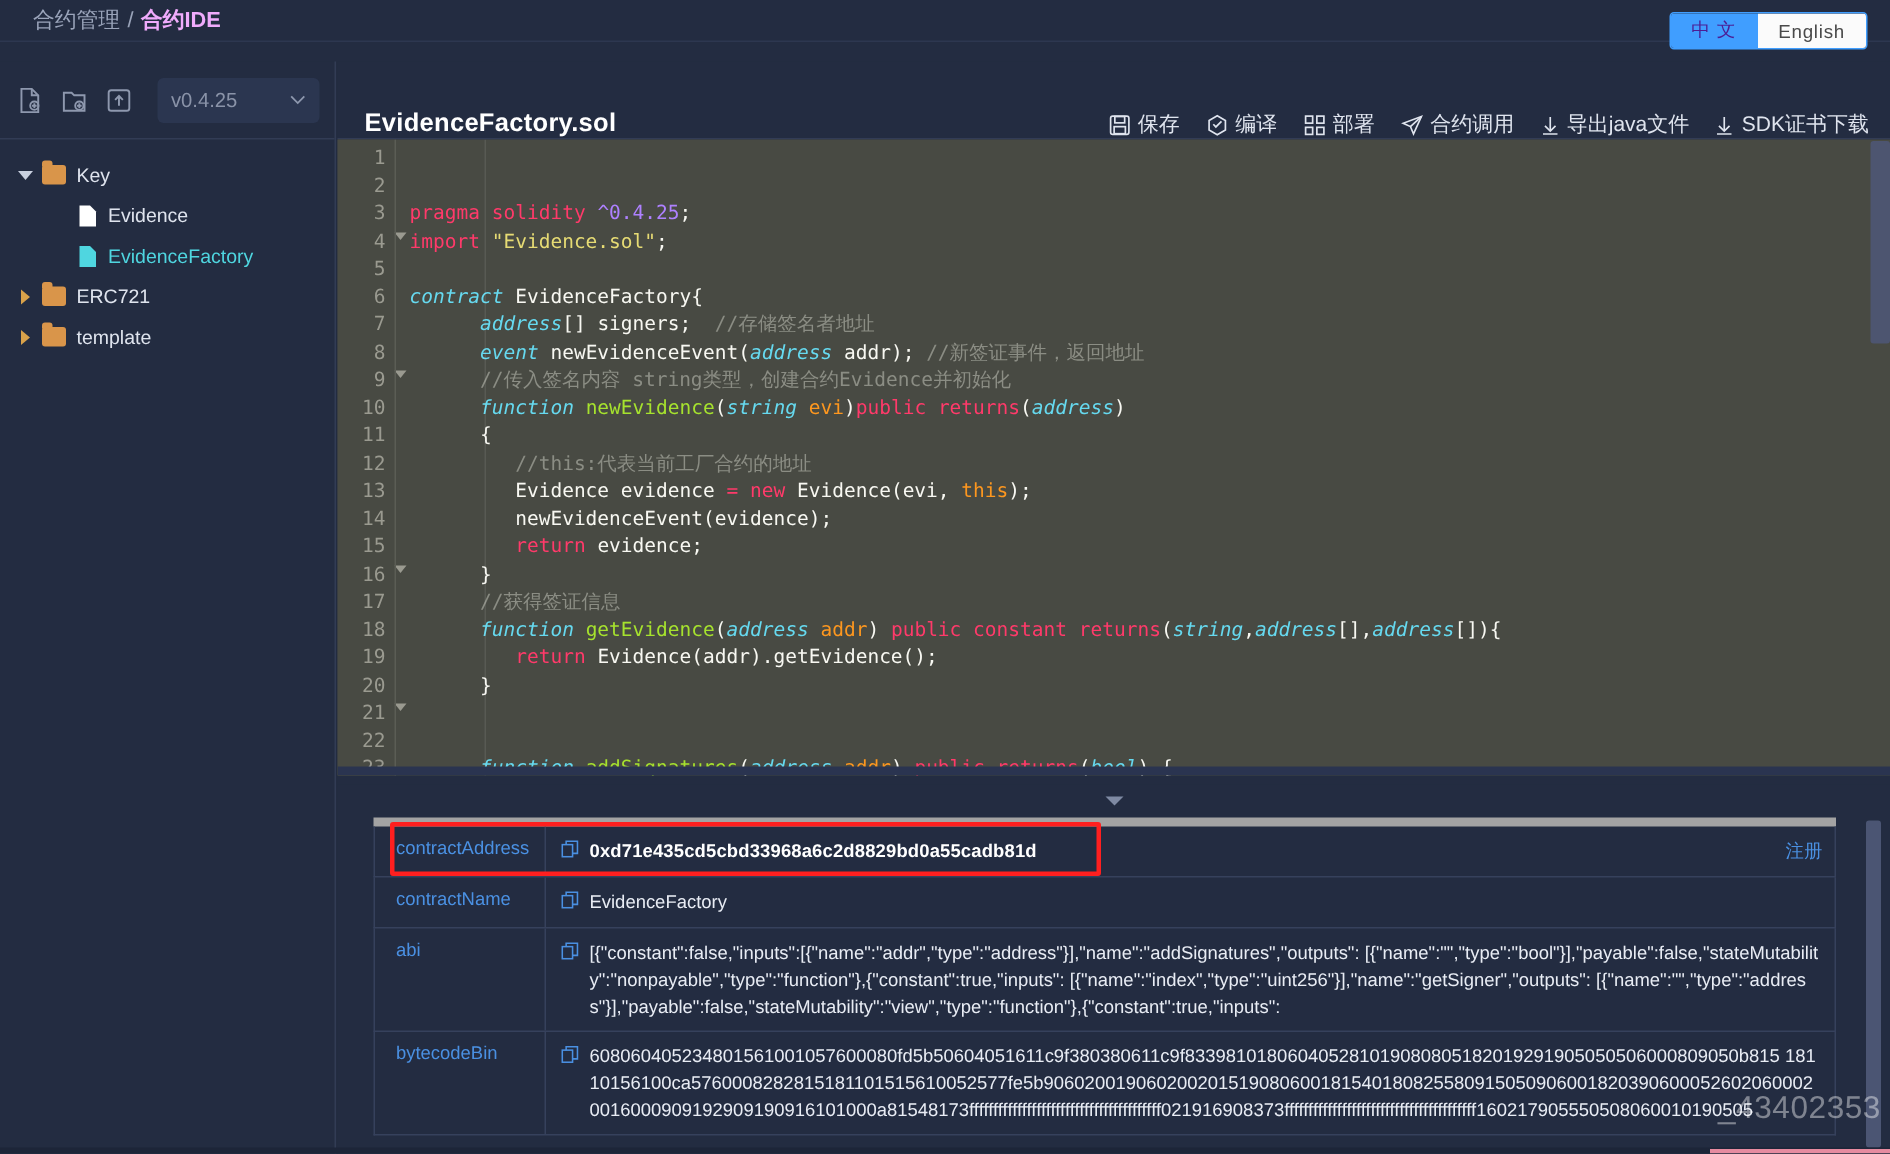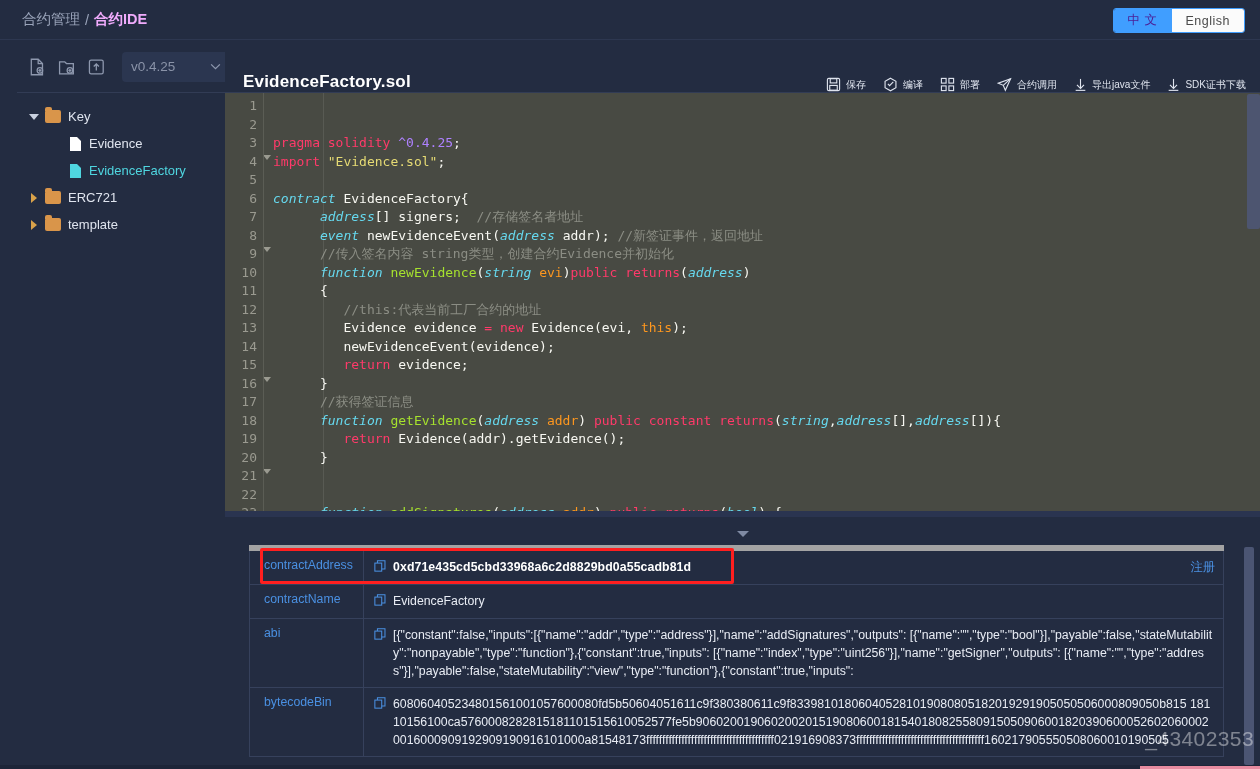--- a/index.html
+++ b/index.html
@@ -6,21 +6,21 @@
   html, body {
     width: 1260px; height: 769px;
     background: #232c41;
     font-family: "Liberation Sans", sans-serif;
     overflow: hidden;
   }
   .app { position: relative; width: 1260px; height: 769px; background: #232c41; }
 
   
   .topbar {
-    position: absolute; left: 0; top: 0; width: 1260px; height: 40px;
+    position: absolute; left: 0; top: 0; width: 1260px; height: 28px;
     background: #232c41; border-bottom: 1px solid #2d3750;
     display: flex; align-items: center;
   }
   .breadcrumb { margin-left: 22px; font-size: 14.5px; display: flex; align-items: center; gap: 0; }
   .bc-parent { color: #9aa4ba; }
   .bc-sep { color: #9aa4ba; margin: 0 5px; }
   .bc-current { color: #f0abfc; font-weight: bold; }
   .lang-toggle {
     position: absolute; right: 15px; top: 8px;
     display: flex; height: 25px; border-radius: 3px; overflow: hidden;
@@ -28,21 +28,21 @@
   }
   .lang-btn {
     font-size: 12.5px; padding: 0 14px; display: flex; align-items: center;
     justify-content: center; cursor: pointer; letter-spacing: .5px;
   }
   .lang-btn.active { background: #409eff; color: #4c1d95; }
   .lang-btn.inactive { background: #fbfbfb; color: #4a4a4a; }
 
   
   .sidebar {
-    position: absolute; left: 17px; top: 41px; width: 224px; height: 728px;
+    position: absolute; left: 0; top: 41px; width: 224px; height: 728px;
     background: #232c41; border-right: 1px solid #323c55;
   }
   .side-head {
     height: 52px; display: flex; align-items: center; gap: 9px;
     padding: 0 10px; border-bottom: 1px solid #323c55;
   }
   .sicon { width: 22px; height: 22px; display: block; cursor: pointer; }
   .ver-select {
     margin-left: 6px; width: 114px; height: 30px; background: #2b3650;
     border-radius: 4px; display: flex; align-items: center;
@@ -61,21 +61,21 @@
   .fileico { width: 13px; height: 16px; margin: 0 7px 0 4px; }
   .tlabel { color: #dfe4ee; }
   .tlabel.sel { color: #4fd6e0; }
   .indent { margin-left: 38px; }
 
   
   .editor-wrap { position: absolute; left: 225px; top: 41px; width: 1035px; height: 728px; background: #232c41; }
   .ed-head { height: 52px; display: flex; align-items: flex-end; border-bottom: 1px solid #323c55; position: relative; }
   .ed-title { margin-left: 18px; color: #ffffff; font-size: 17px; font-weight: bold; letter-spacing: .2px; }
   .ed-tools { position: absolute; right: 14px; display: flex; align-items: center; gap: 17px; }
-  .tool { display: flex; align-items: center; gap: 5px; color: #dfe4ee; font-size: 10px; cursor: pointer; }
+  .tool { display: flex; align-items: center; gap: 5px; color: #dfe4ee; font-size: 14px; cursor: pointer; }
   .tool svg { display: block; }
 
   .code-area { position: relative; width: 1035px; height: 424px; background: #484a43; overflow: hidden; }
   .code { display: flex; font-family: "DejaVu Sans Mono", monospace; font-size: 13px; line-height: 18.5px; }
   .gutter { width: 38px; text-align: right; padding-top: 4px; color: #9a9a90; background: #484a43; user-select: none; flex: 0 0 38px; }
   .gutter div { padding-right: 6px; position: relative; }
   .fold { position: absolute; right: -8px; top: 2px; width: 0; height: 0; border-left: 4px solid transparent; border-right: 4px solid transparent; border-top: 5px solid #9a9a90; }
   .codecol { position: relative; padding-top: 4px; padding-left: 10px; white-space: pre; flex: 1; }
   .codecol:before { content: ""; position: absolute; left: 0; top: 0; bottom: 0; width: 1px; background: #5b5d55; }
   .indguide { position: absolute; left: 60px; top: 0; bottom: 0; width: 1px; background: rgba(255,255,255,.09); }

